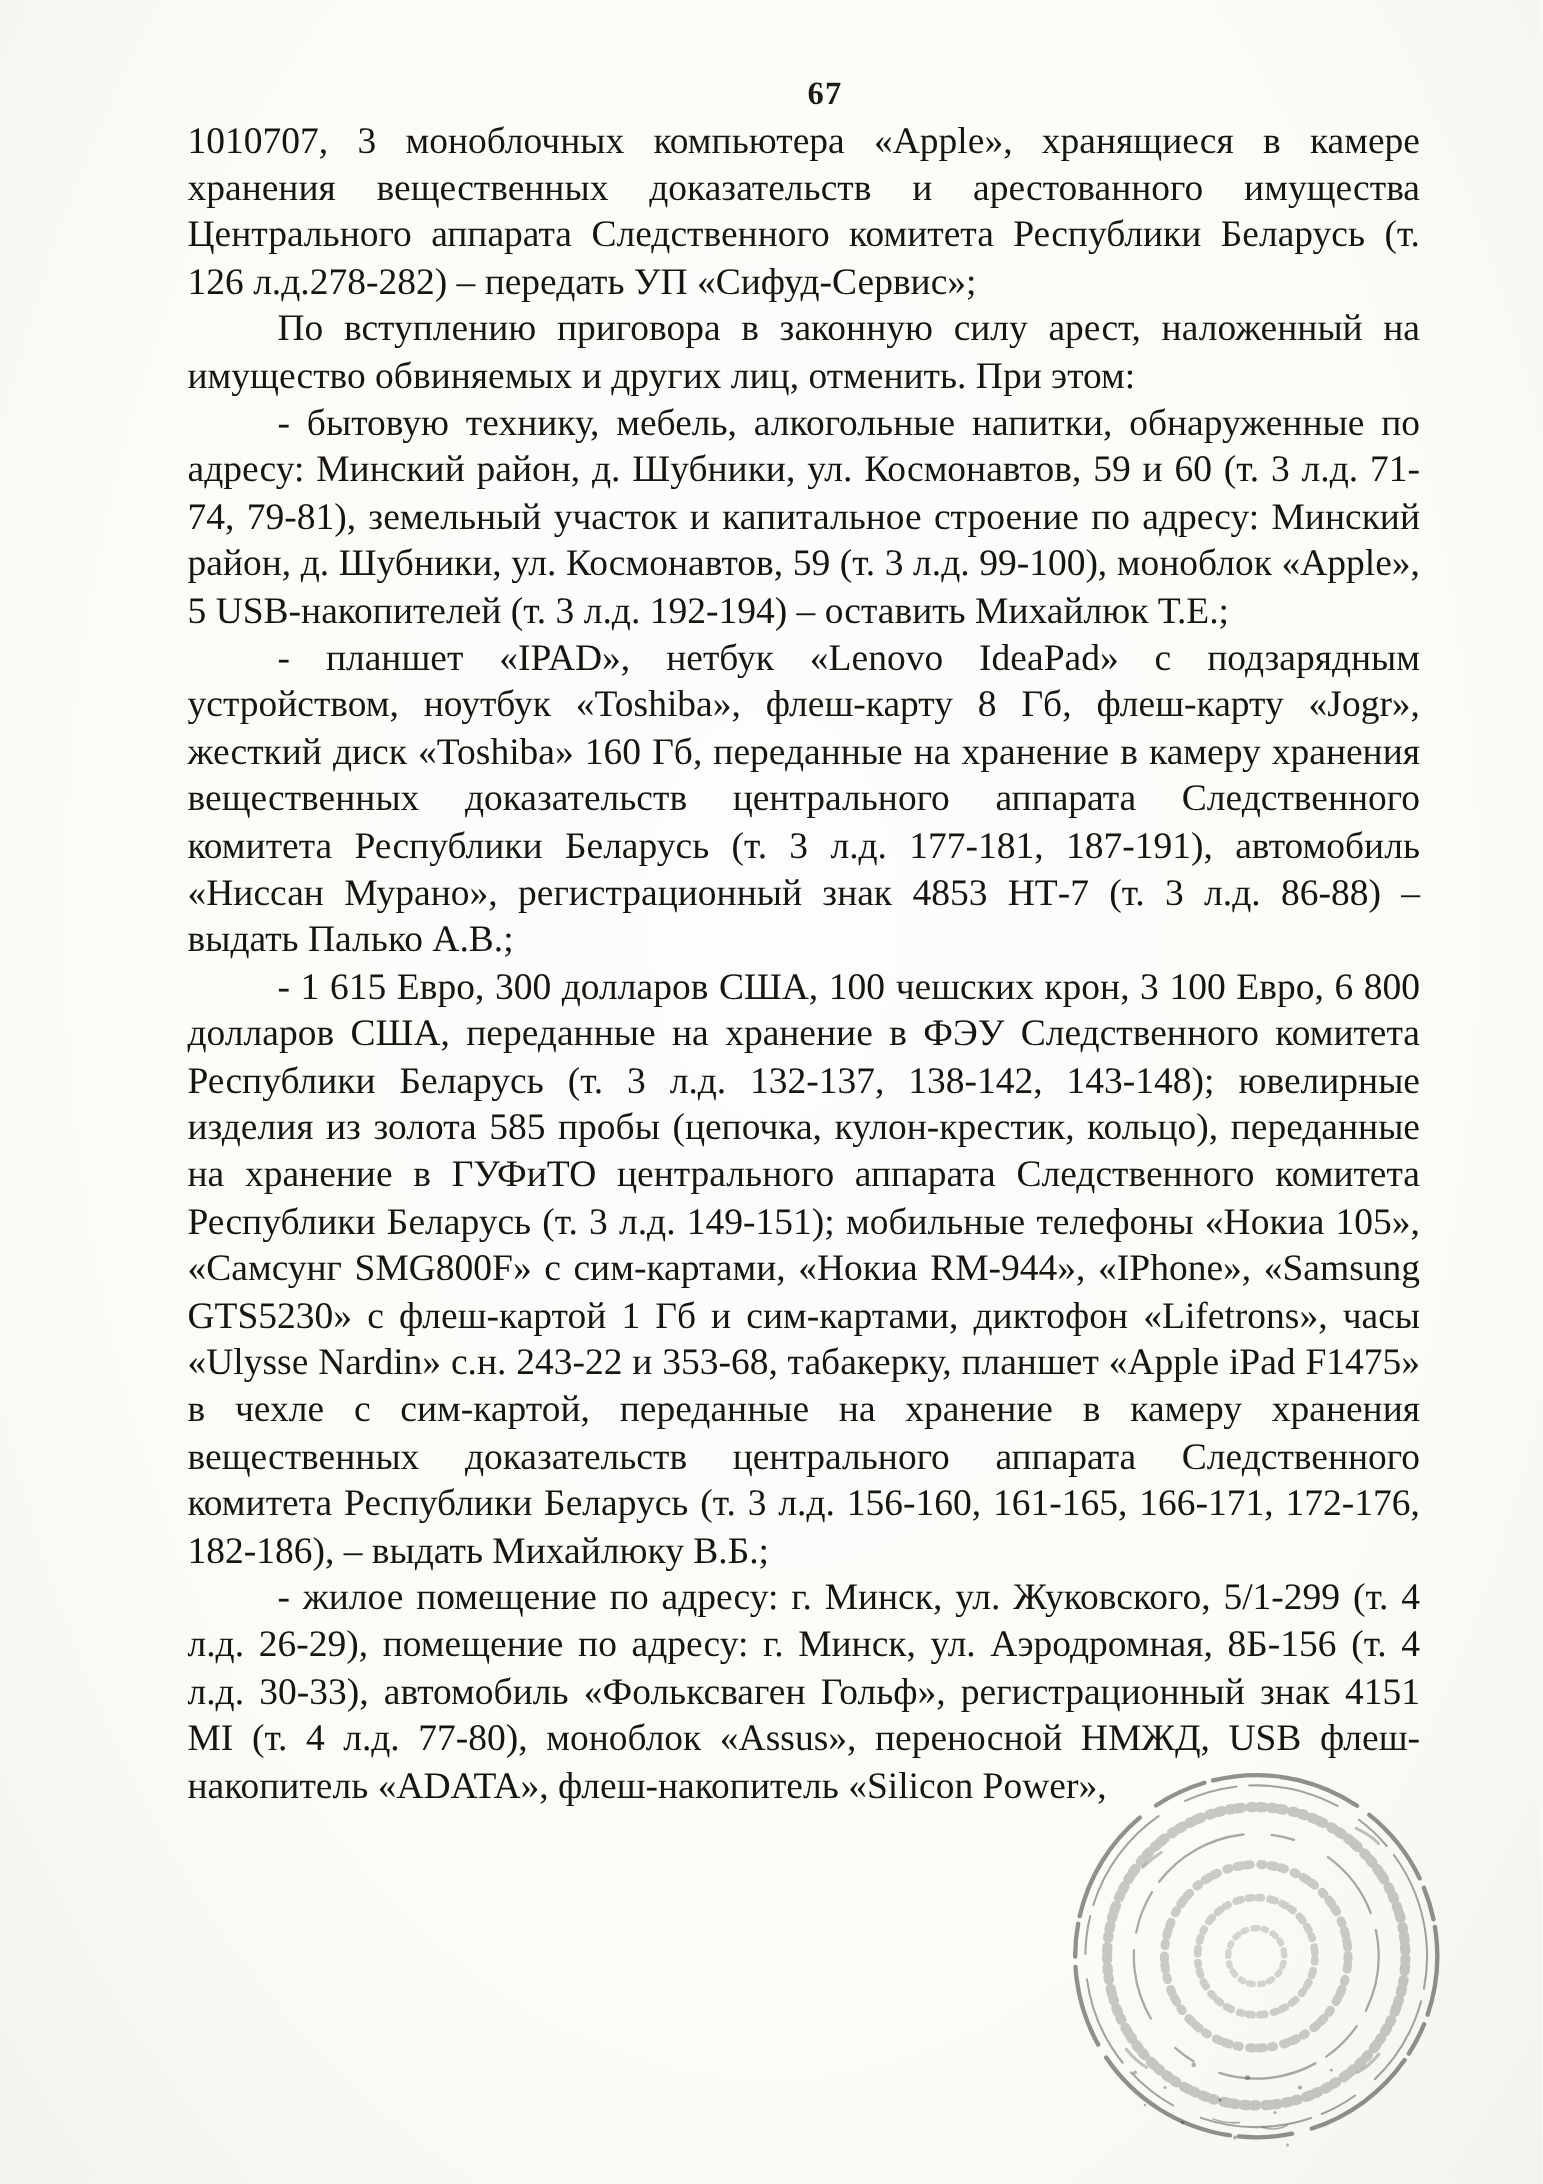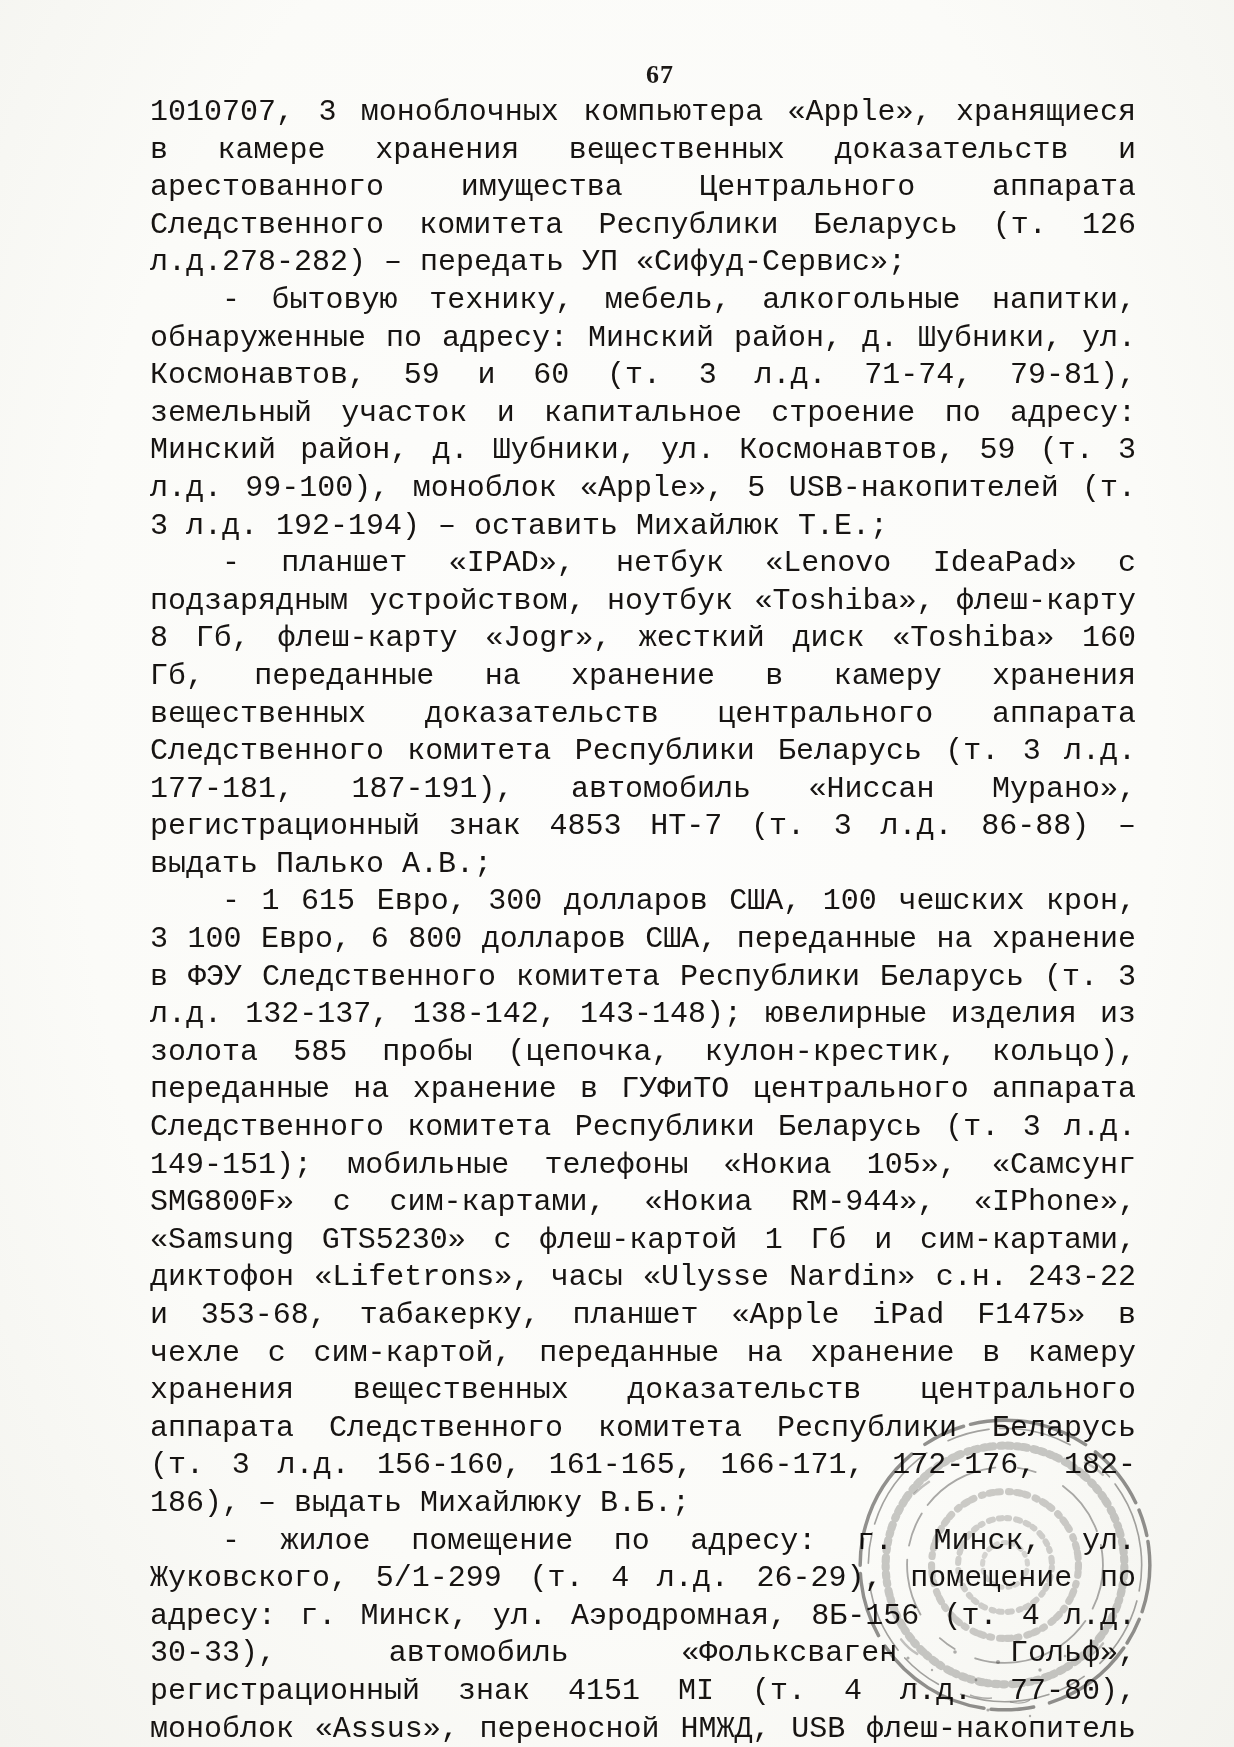--- a/index.html
+++ b/index.html
@@ -19,21 +19,21 @@
     font-size: 26px; font-weight: 700; letter-spacing: 1px;
     color: #1d1a17;
   }
   .body-text {
     position: absolute; left: 150px; top: 94px; width: 986px;
     color: #171412;
     font-size: 30px; line-height: 37.6px;
     text-align: justify;
     text-rendering: optimizeLegibility;
   }
-  .body-text p { margin: 0; text-indent: 0; font-family: Liberation Mono, monospace; }
+  .body-text p { margin: 0; text-indent: 0; }
   .body-text p.indent { text-indent: 72px; }
   .stamp {
     position: absolute; left: 852px; top: 1412px;
     width: 306px; height: 306px;
     opacity: 0.58;
     transform: rotate(-7deg);
     mix-blend-mode: multiply;
     pointer-events: none;
   }
   .stamp-tail {
@@ -45,20 +45,21 @@
 </style>
 </head>
 <body>
 
 <div class="page">
 
   <div class="page-number">67</div>
 
   <div class="body-text">
       <p>1010707, 3 моноблочных компьютера «Apple», хранящиеся в камере хранения вещественных доказательств и арестованного имущества Центрального аппарата Следственного комитета Республики Беларусь (т. 126 л.д.278-282) – передать УП «Сифуд-Сервис»;</p>
+      <p class="indent">По вступлению приговора в законную силу арест, наложенный на имущество обвиняемых и других лиц, отменить. При этом:</p>
       <p class="indent">- бытовую технику, мебель, алкогольные напитки, обнаруженные по адресу: Минский район, д. Шубники, ул. Космонавтов, 59 и 60 (т. 3 л.д. 71-74, 79-81), земельный участок и капитальное строение по адресу: Минский район, д. Шубники, ул. Космонавтов, 59 (т. 3 л.д. 99-100), моноблок «Apple», 5 USB-накопителей (т. 3 л.д. 192-194) – оставить Михайлюк Т.Е.;</p>
       <p class="indent">- планшет «IPAD», нетбук «Lenovo IdeaPad» с подзарядным устройством, ноутбук «Toshiba», флеш-карту 8 Гб, флеш-карту «Jogr», жесткий диск «Toshiba» 160 Гб, переданные на хранение в камеру хранения вещественных доказательств центрального аппарата Следственного комитета Республики Беларусь (т. 3 л.д. 177-181, 187-191), автомобиль «Ниссан Мурано», регистрационный знак 4853 НТ-7 (т. 3 л.д. 86-88) – выдать Палько А.В.;</p>
       <p class="indent">- 1 615 Евро, 300 долларов США, 100 чешских крон, 3 100 Евро, 6 800 долларов США, переданные на хранение в ФЭУ Следственного комитета Республики Беларусь (т. 3 л.д. 132-137, 138-142, 143-148); ювелирные изделия из золота 585 пробы (цепочка, кулон-крестик, кольцо), переданные на хранение в ГУФиТО центрального аппарата Следственного комитета Республики Беларусь (т. 3 л.д. 149-151); мобильные телефоны «Нокиа 105», «Самсунг SMG800F» с сим-картами, «Нокиа RM-944», «IPhone», «Samsung GTS5230» с флеш-картой 1 Гб и сим-картами, диктофон «Lifetrons», часы «Ulysse Nardin» с.н. 243-22 и 353-68, табакерку, планшет «Apple iPad F1475» в чехле с сим-картой, переданные на хранение в камеру хранения вещественных доказательств центрального аппарата Следственного комитета Республики Беларусь (т. 3 л.д. 156-160, 161-165, 166-171, 172-176, 182-186), – выдать Михайлюку В.Б.;</p>
       <p class="indent">- жилое помещение по адресу: г. Минск, ул. Жуковского, 5/1-299 (т. 4 л.д. 26-29), помещение по адресу: г. Минск, ул. Аэродромная, 8Б-156 (т. 4 л.д. 30-33), автомобиль «Фольксваген Гольф», регистрационный знак 4151 МІ (т. 4 л.д. 77-80), моноблок «Assus», переносной НМЖД, USB флеш-накопитель «ADATA», флеш-накопитель «Silicon Power»,</p>
     </div>
 
   <svg class="stamp" viewBox="0 0 300 300" aria-hidden="true">
     <g fill="none" stroke="#242220" stroke-linecap="round">
       <circle cx="150" cy="150" r="142" stroke-width="3.4" stroke-dasharray="64 8 26 6 92 16 42 7 118 12" opacity="0.85"></circle>
       <circle cx="150" cy="150" r="134" stroke-width="1.6" stroke-dasharray="42 10 72 20 30 9 88 24" opacity="0.7"></circle>

